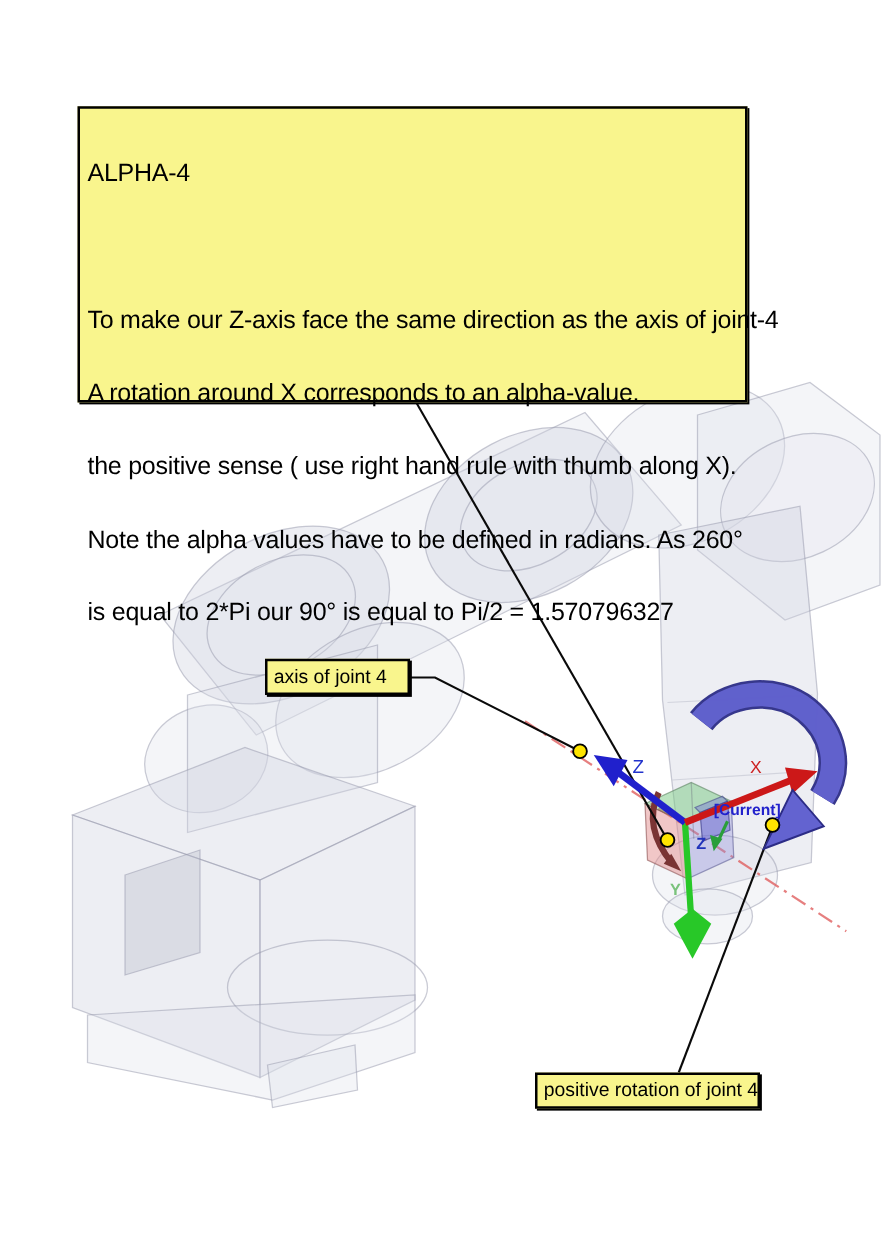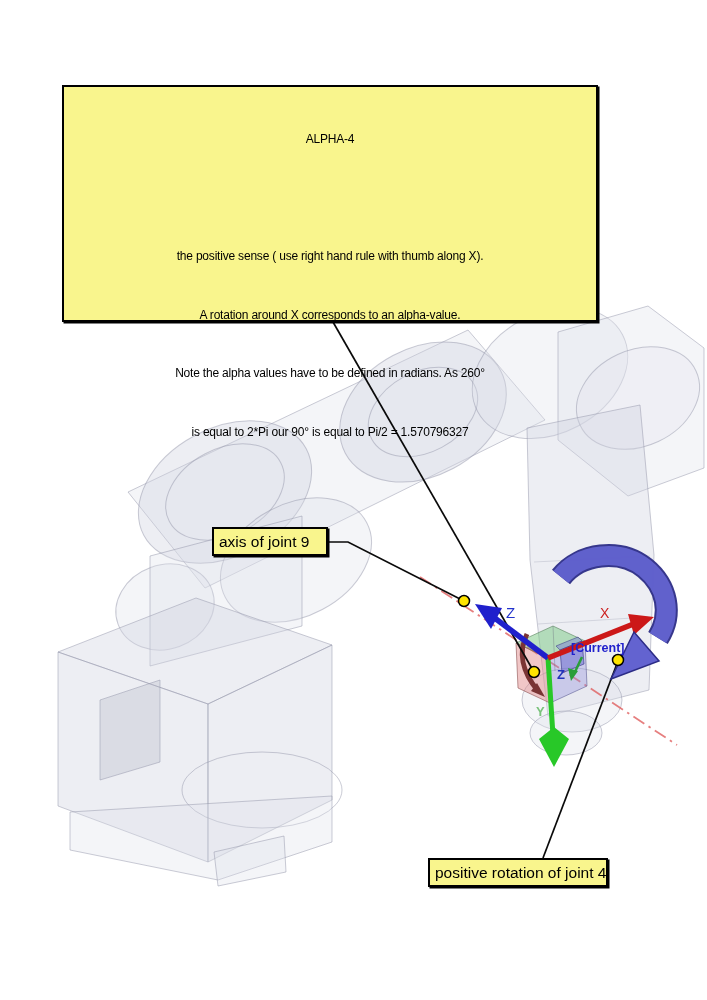--- a/index.html
+++ b/index.html
@@ -2,21 +2,21 @@
 <html><head>
 <meta charset="utf-8">
 <style>
   html,body{margin:0;padding:0;background:#ffffff;}
   #stage{position:relative;width:707px;height:1000px;background:#ffffff;overflow:hidden;
          font-family:"Liberation Sans",sans-serif;}
   #scene{position:absolute;left:0;top:0;width:707px;height:1000px;}
   .notebox{position:absolute;background:#f9f58d;border:2px solid #000;
            box-shadow:1.5px 1.5px 0 #000;box-sizing:border-box;color:#000;}
   #alpha-note{left:62px;top:85px;width:536px;height:237px;padding:4px 6px;
-              font-size:12px;line-height:19.5px;letter-spacing:-0.2px;white-space:pre;text-align:center;}
+              font-size:20px;line-height:19.5px;letter-spacing:-0.2px;white-space:pre;}
   .blankline{height:19.5px;}
   .callout{font-size:15.5px;line-height:24px;padding:1px 5px;white-space:nowrap;}
   #axis-callout{left:212px;top:527px;width:116px;height:29px;}
   #rotation-callout{left:428px;top:858px;width:180px;height:29px;}
 </style>
 </head>
 <body>
 
 <div id="stage">
 
@@ -95,27 +95,28 @@
     <g stroke="#000" stroke-width="1.5" fill="#ffe400">
       <circle cx="464" cy="601" r="5.5"></circle>
       <circle cx="534" cy="672" r="5.5"></circle>
       <circle cx="618" cy="660" r="5.5"></circle>
     </g>
   </svg>
 
   <div id="alpha-note" class="notebox">
     <div>ALPHA-4</div>
     <div class="blankline"></div>
+    <div>To make our Z-axis face the same direction as the axis of joint-4</div>
+    <div>A rotation around X corresponds to an alpha-value.</div>
     <div>the positive sense ( use right hand rule with thumb along X).</div>
-    <div>A rotation around X corresponds to an alpha-value.</div>
     <div>Note the alpha values have to be defined in radians. As 260°</div>
     <div>is equal to 2*Pi our 90° is equal to Pi/2 = 1.570796327</div>
     <div class="blankline"></div>
   </div>
 
   <div id="axis-callout" class="notebox callout">
-    <span>axis of joint 9</span>
+    <span>axis of joint 4</span>
   </div>
   <div id="rotation-callout" class="notebox callout">
     <span>positive rotation of joint 4</span>
   </div>
 
 </div>
 
 </body></html>

